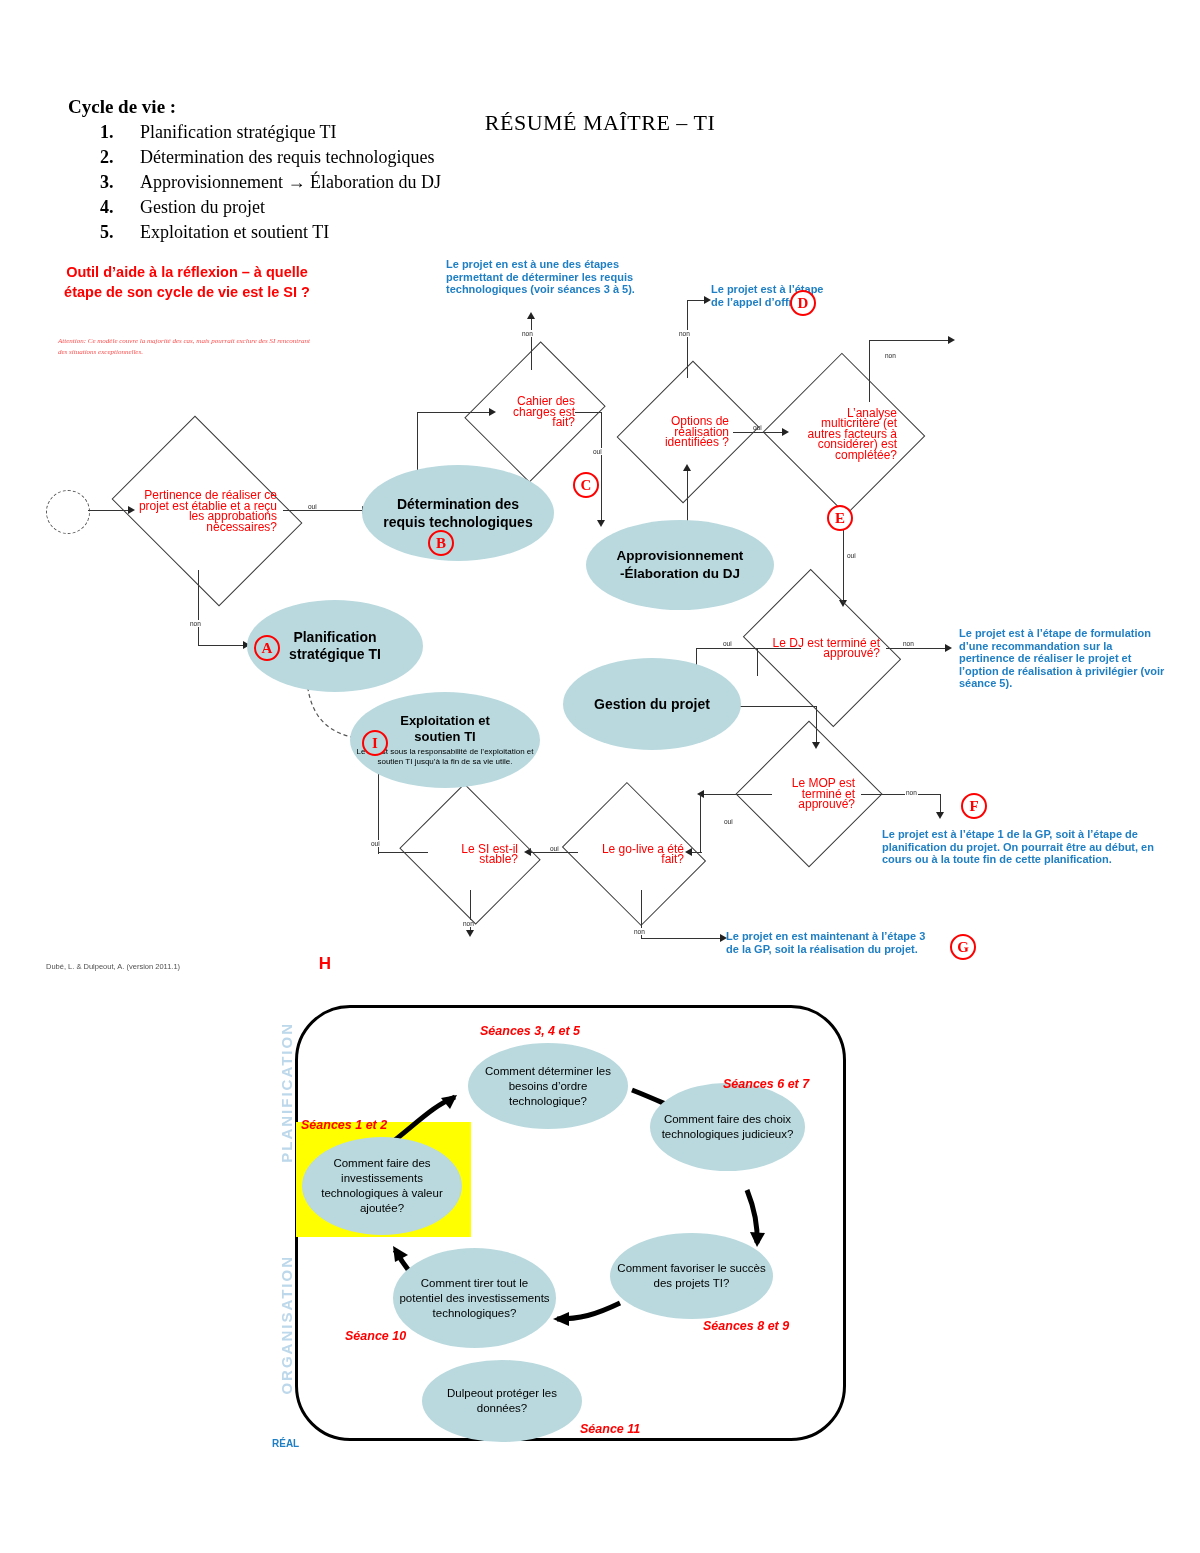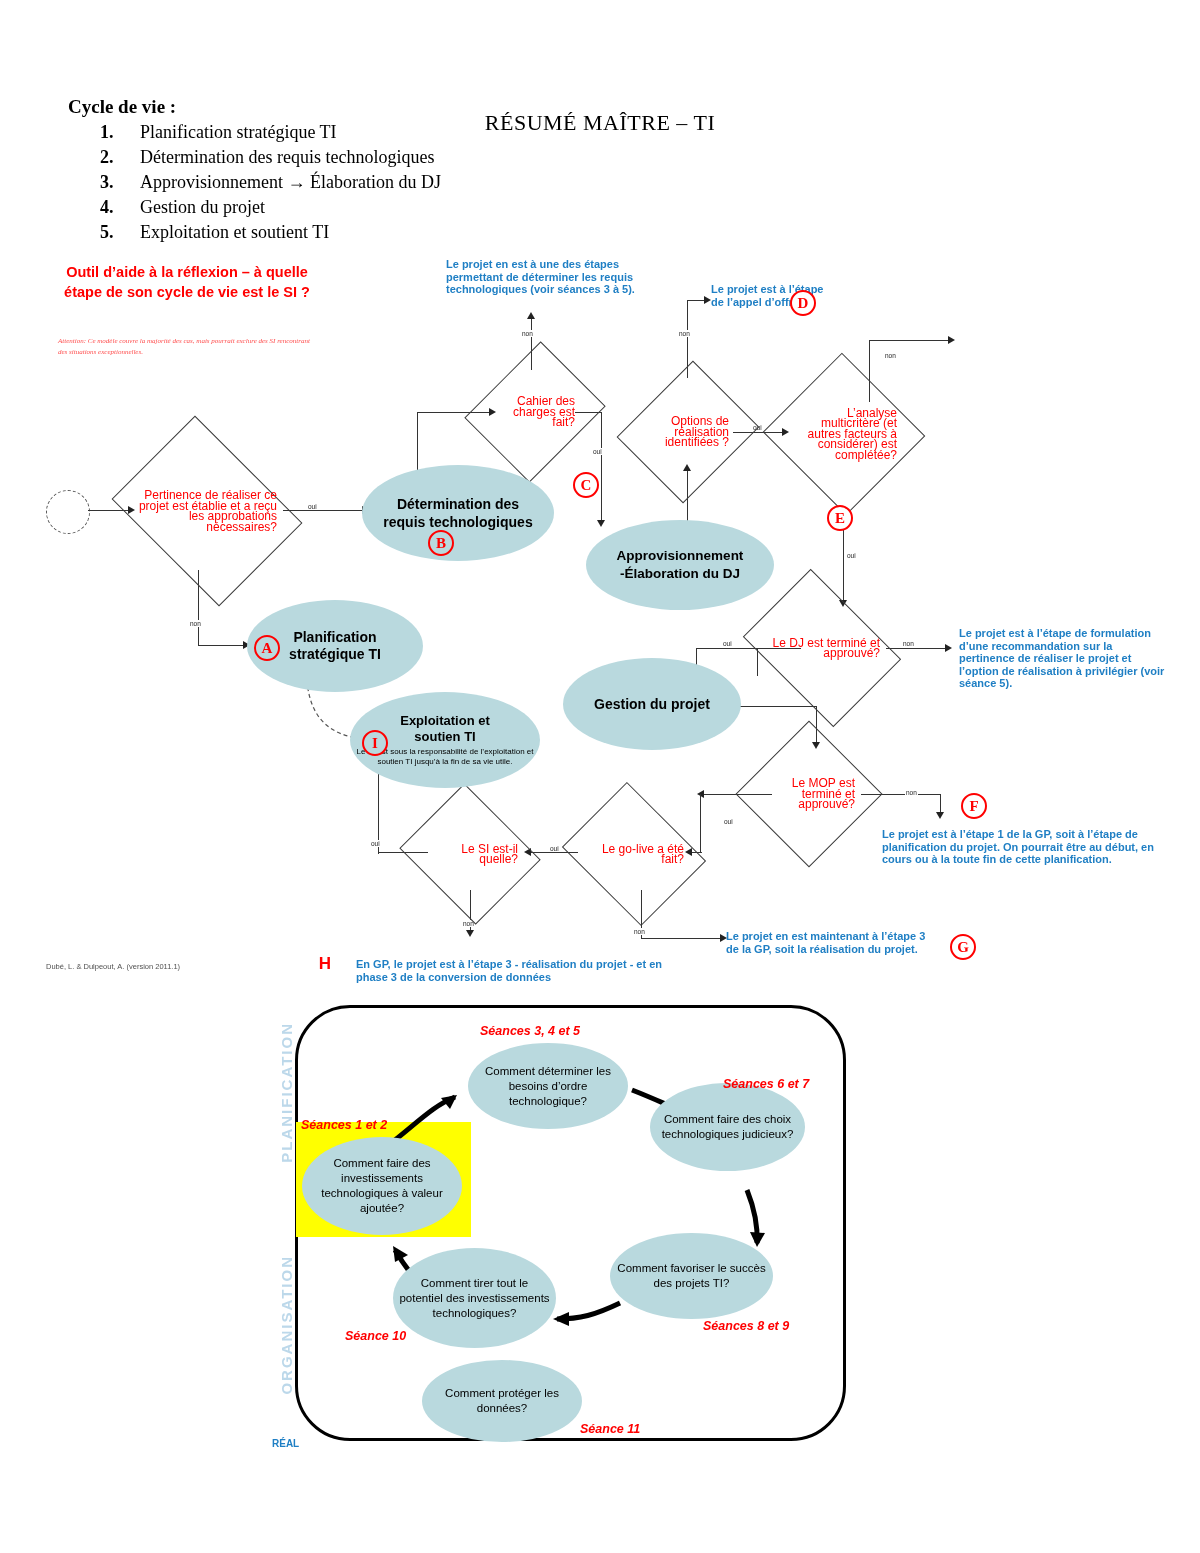--- a/index.html
+++ b/index.html
@@ -215,21 +215,21 @@
     <div class="txt">Le MOP est terminé et approuvé?</div>
   </div>
 
   <div class="diamond" style="left:578px;top:808px;width:112px;height:92px;">
     <div class="shape"></div>
     <div class="txt">Le go-live a été fait?</div>
   </div>
 
   <div class="diamond" style="left:416px;top:808px;width:108px;height:92px;">
     <div class="shape"></div>
-    <div class="txt">Le SI est-il quelle?</div>
+    <div class="txt">Le SI est-il stable?</div>
   </div>
 
   <div class="ellipse" style="left:247px;top:600px;width:176px;height:92px;font-size:14px;line-height:17px;">
     <span>Planification</span>
     <span>stratégique TI</span>
   </div>
   <div class="marker on-ellipse" style="left:254px;top:635px;">A</div>
 
   <div class="ellipse" style="left:362px;top:465px;width:192px;height:96px;font-size:14px;line-height:18px;">
     <span>Détermination des</span>
@@ -253,21 +253,20 @@
   </div>
   <div class="marker on-ellipse" style="left:362px;top:730px;">I</div>
 
   <div class="bluetxt" style="left:446px;top:258px;width:190px;">Le projet en est à une des étapes permettant de  déterminer les requis technologiques (voir séances 3 à 5).</div>
   <div class="bluetxt" style="left:711px;top:283px;width:128px;">Le projet est à l’étape de l’appel d’offres.</div>
   <div class="marker" style="left:790px;top:290px;">D</div>
 
   <div class="bluetxt" style="left:959px;top:627px;width:212px;">Le projet est à l’étape de formulation d’une recommandation sur la pertinence de réaliser le projet et l’option de réalisation à privilégier (voir séance 5).</div>
   <div class="bluetxt" style="left:882px;top:828px;width:300px;">Le projet est à l’étape 1 de la GP, soit à l’étape de planification du projet. On pourrait être au début, en cours ou à la toute fin de cette planification.</div>
   <div class="bluetxt" style="left:726px;top:930px;width:210px;">Le projet en est maintenant à l’étape 3 de la GP, soit la réalisation du projet.</div>
-  <div class="bluetxt" style="left:356px;top:958px;width:330px;">En GP, le projet est à l’étape 3 - réalisation du projet - et en phase 3 de la conversion de données</div>
 
   <div class="marker" style="left:573px;top:472px;">C</div>
   <div class="marker" style="left:827px;top:505px;">E</div>
   <div class="marker" style="left:961px;top:793px;">F</div>
   <div class="marker" style="left:950px;top:934px;">G</div>
   <div class="marker" style="left:316px;top:955px;border:none;background:none;font-family:'Liberation Sans',sans-serif;font-size:17px;width:18px;height:18px;">H</div>
 
   <div class="citation">Dubé, L. &amp; Dulpeout, A. (version 2011.1)</div>
 
   <div class="watermark" style="left:278px;top:1022px;">PLANIFICATION</div>
@@ -298,16 +297,16 @@
 
   <div class="cycle-ellipse" style="left:650px;top:1083px;width:155px;height:88px;">Comment faire des choix technologiques judicieux?</div>
   <div class="seance" style="left:723px;top:1077px;">Séances 6 et 7</div>
 
   <div class="cycle-ellipse" style="left:610px;top:1233px;width:163px;height:86px;">Comment favoriser le succès des projets TI?</div>
   <div class="seance" style="left:703px;top:1319px;">Séances 8 et 9</div>
 
   <div class="cycle-ellipse" style="left:393px;top:1248px;width:163px;height:100px;">Comment tirer tout le potentiel des investissements technologiques?</div>
   <div class="seance" style="left:345px;top:1329px;">Séance 10</div>
 
-  <div class="cycle-ellipse" style="left:422px;top:1360px;width:160px;height:82px;">Comment protéger les données?</div>
+  <div class="cycle-ellipse" style="left:422px;top:1360px;width:160px;height:82px;">Dulpeout protéger les données?</div>
   <div class="seance" style="left:580px;top:1422px;">Séance 11</div>
 
 </div>
 
 </body></html>

